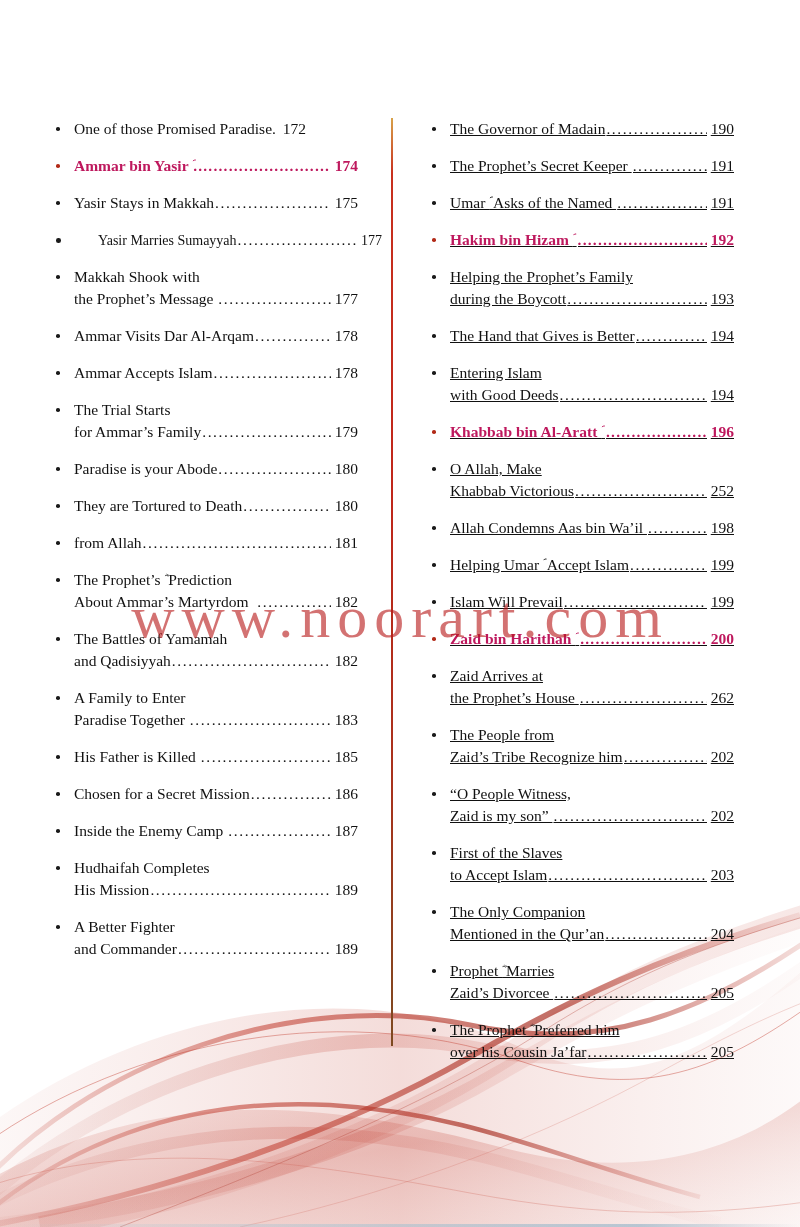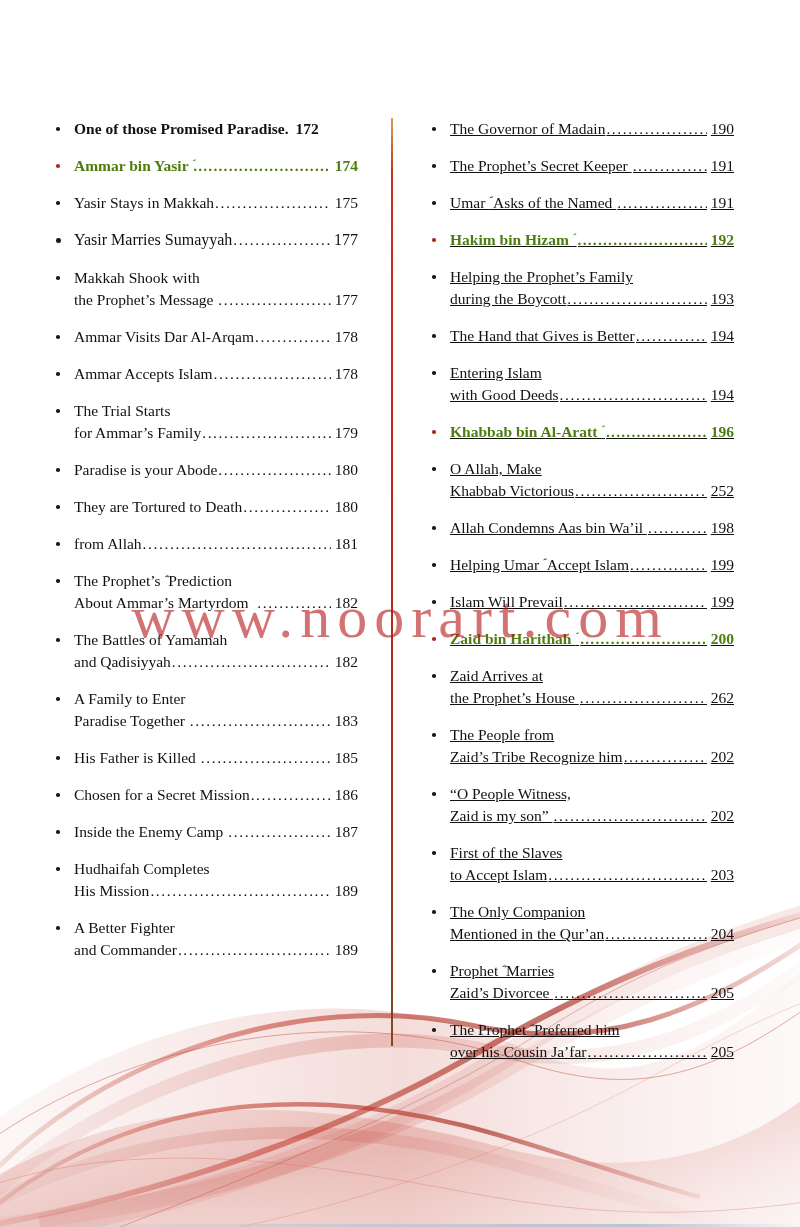--- a/index.html
+++ b/index.html
@@ -116,40 +116,40 @@
     letter-spacing: 1.6px;
   }
   .line .leader::after {
     content: "........................................................................";
   }
   .line .pg {
     flex: 0 0 auto;
     padding-left: 3px;
     white-space: pre;
   }
-  .line.nolead { display: block; font-weight: bold; }
+  .line.nolead { display: block; }
 
   
   .entry .first {
     display: block;
     font-size: 15.5px;
     line-height: 1.42;
   }
 
   
   .entry.red .line,
   .entry.red .first {
-    color: #4d7c0f;
+    color: #be185d;
     font-weight: bold;
   }
   .entry.red .leader { letter-spacing: 1.2px; }
 
   
   .entry.big .line,
-  .entry.big .first { font-size: 16px; }
+  .entry.big .first { font-size: 14px; margin-left: 24px; }
   .entry.big .bullet { width: 4.6px; height: 4.6px; }
 
   .hon {
     font-family: "DejaVu Sans", sans-serif;
     font-size: 13px;
     font-weight: normal;
   }
 </style>
 </head>
 <body>

